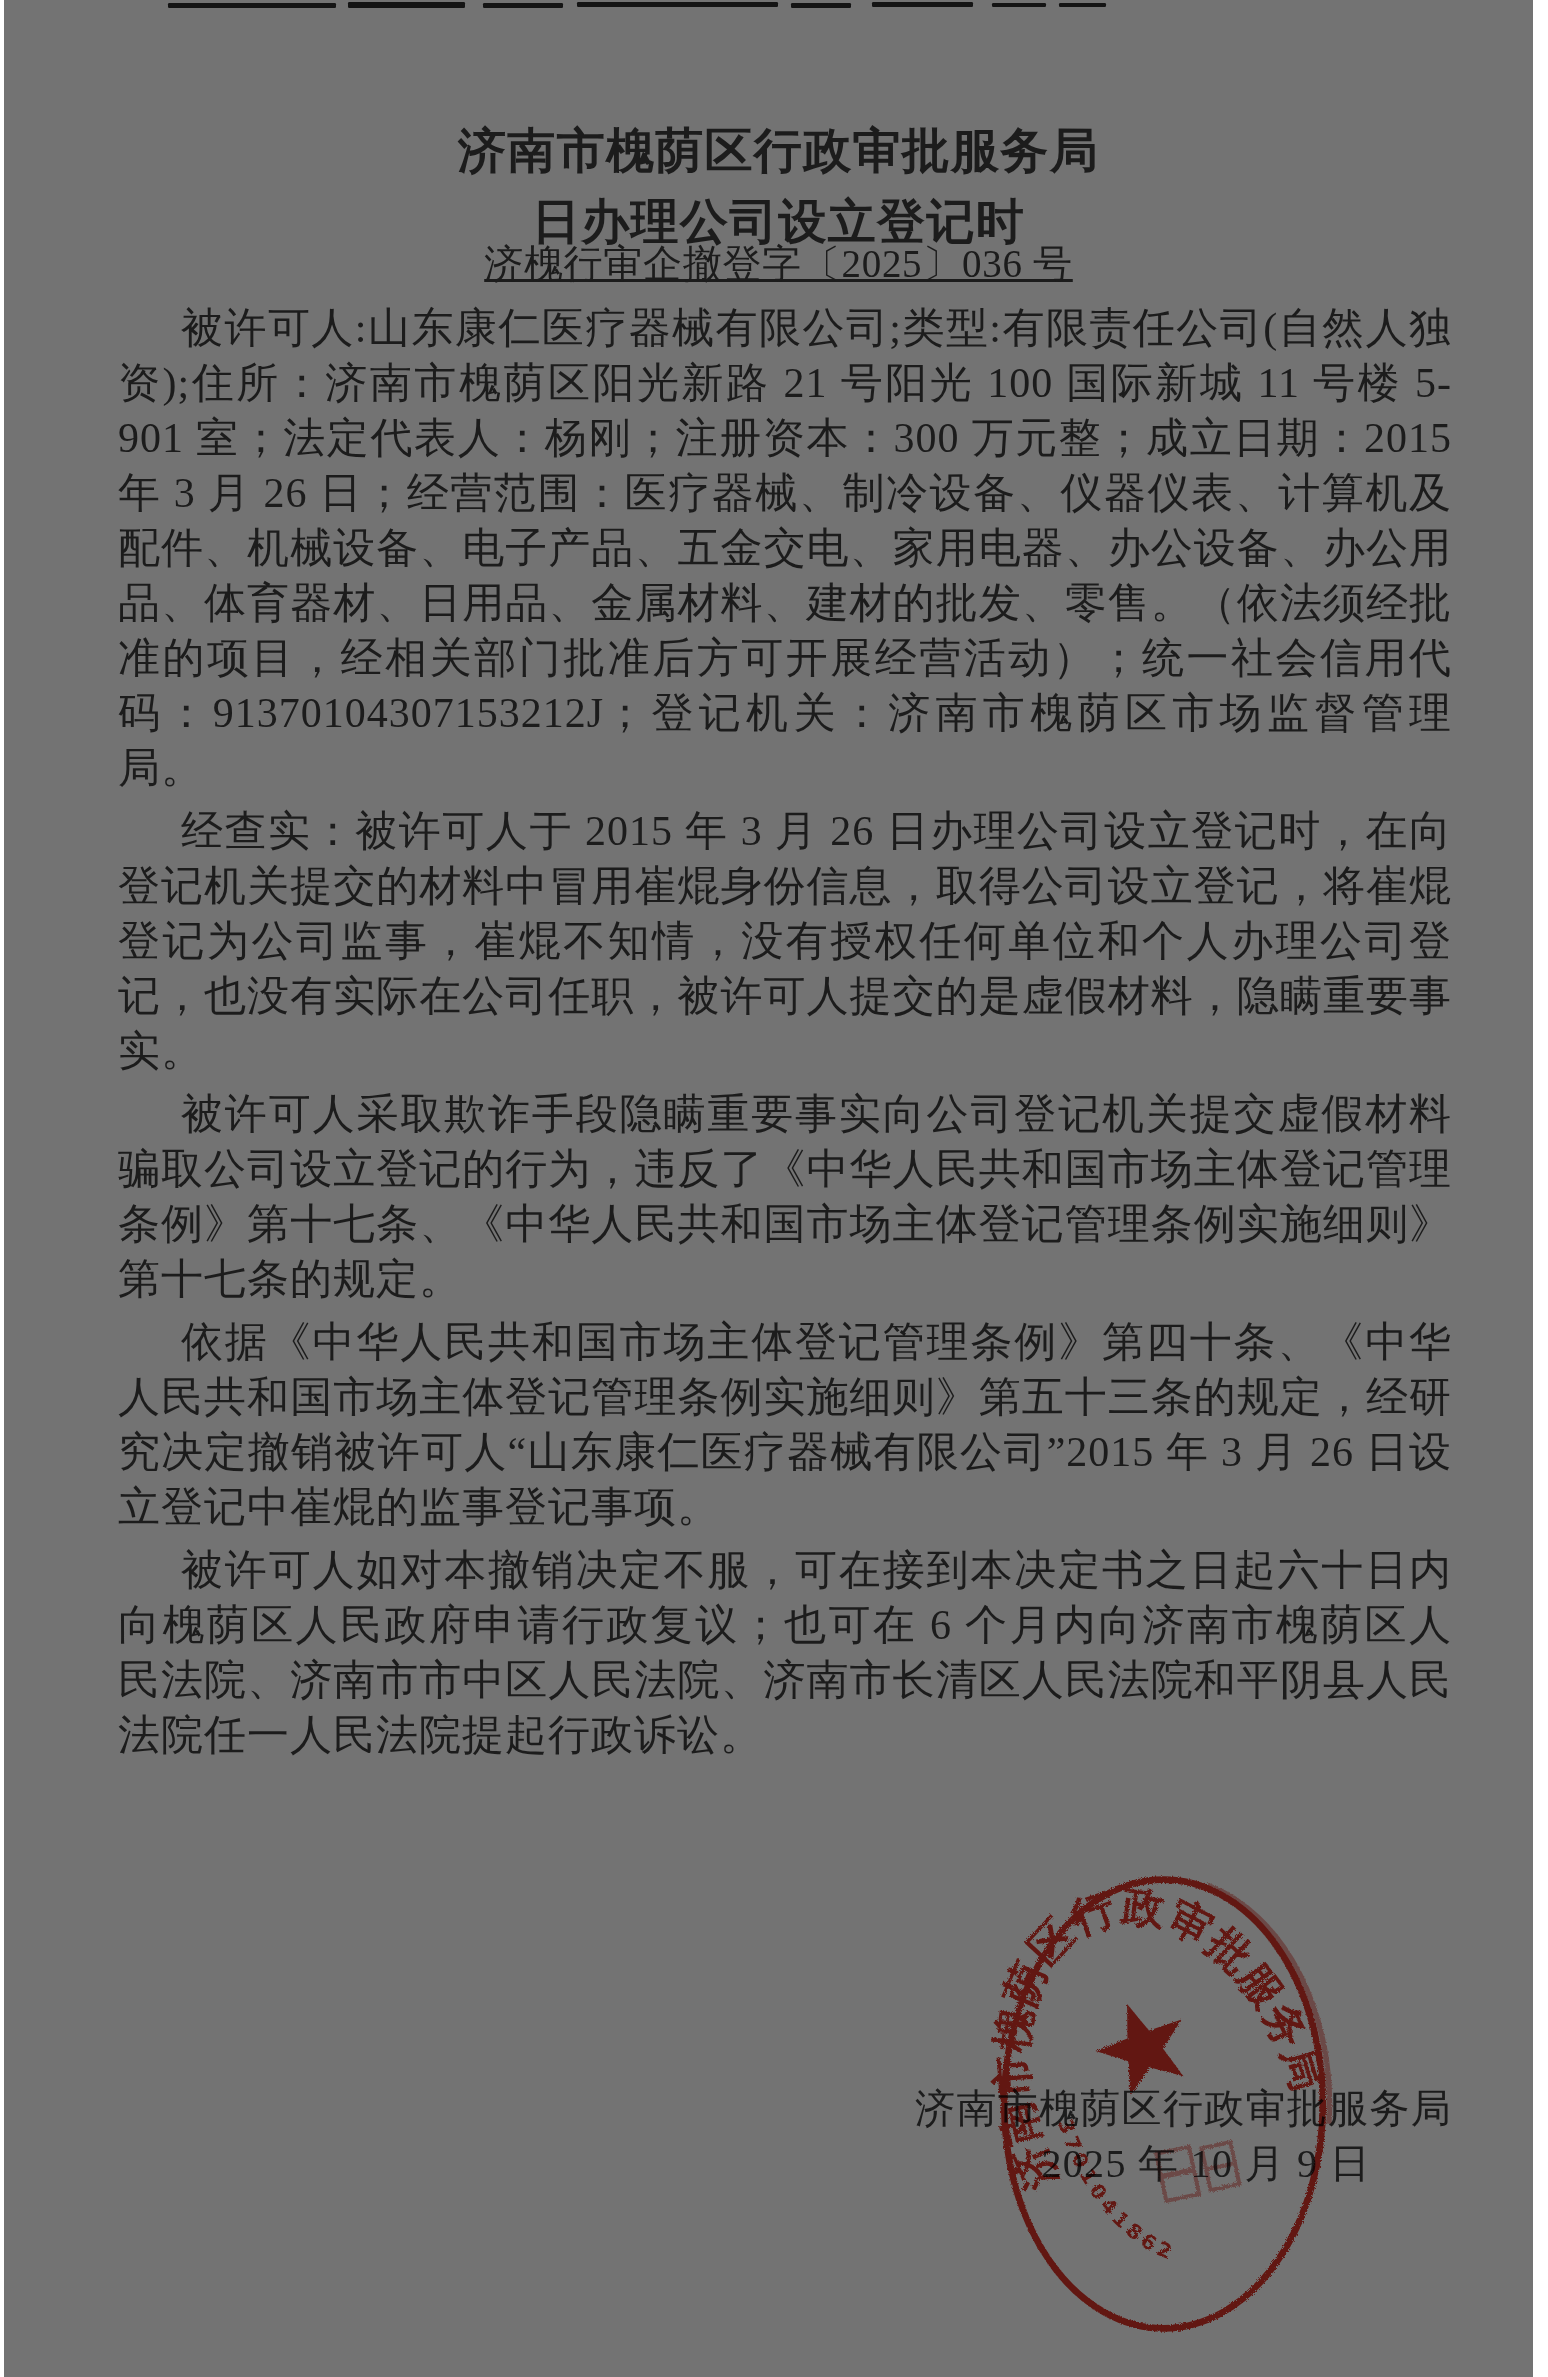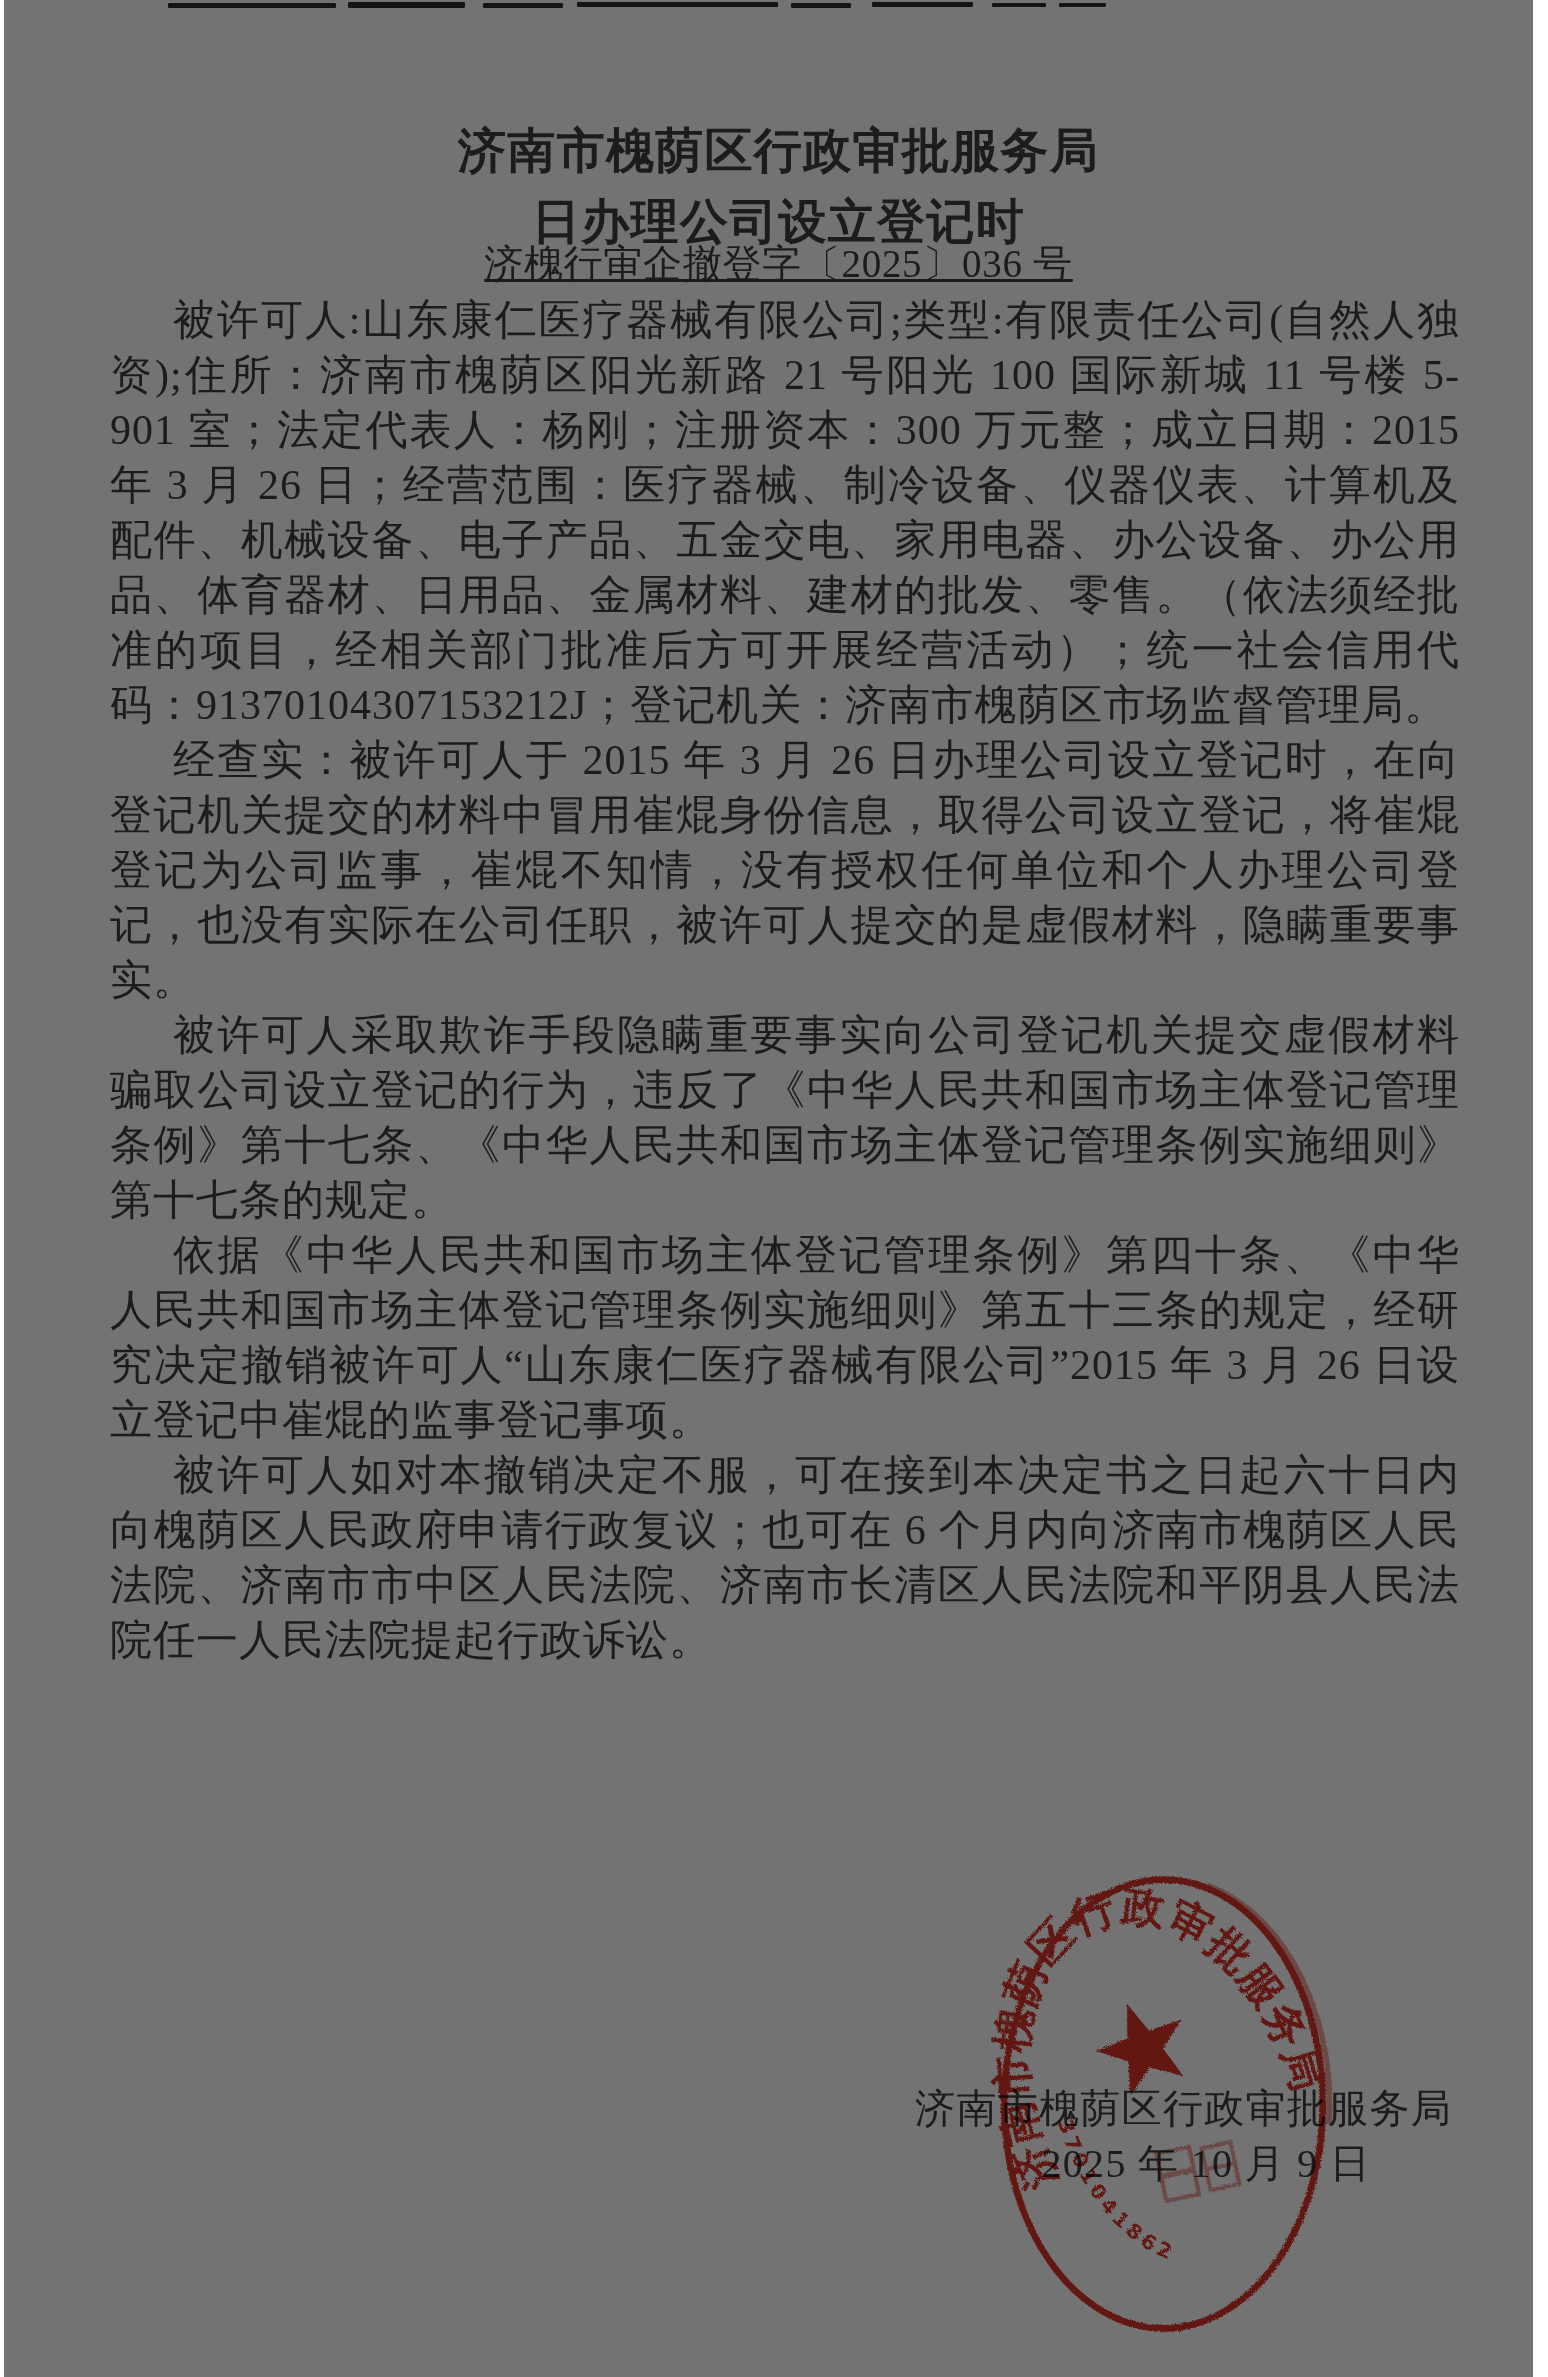--- a/index.html
+++ b/index.html
@@ -11,21 +11,21 @@
   .scan-artifact i{position:absolute;background:#141414;display:block;border-radius:1.3px;}
 
   .title-block{position:absolute;top:115px;left:0;width:1549px;text-align:center;
                font-weight:700;font-size:48px;line-height:71px;letter-spacing:1.3px;}
   .doc-number{position:absolute;top:236px;left:0;width:1549px;text-align:center;
               font-size:39px;line-height:55px;letter-spacing:0.7px;text-decoration:underline;}
 
   .body-text{position:absolute;left:106px;top:293px;width:1350px;
              font-size:42px;line-height:55px;letter-spacing:1px;
              text-align:justify;text-justify:inter-ideograph;}
-  .body-text p{margin:0;padding:0;text-indent:63px;}
+  .body-text p{margin:8px;padding:0;text-indent:63px;}
 
   .sig{position:absolute;font-size:40px;line-height:55px;letter-spacing:1.3px;white-space:nowrap;}
   .sig-agency{top:2081px;right:81px;}
   .sig-date{top:2136px;right:162px;text-align:center;}
 
   .seal{position:absolute;left:992px;top:1873px;width:335px;height:462px;
         mix-blend-mode:multiply;opacity:.95;overflow:visible;}
   .seal text{font-weight:700;}
   .seal .arc-label{font-size:64px;letter-spacing:2px;font-family:"Liberation Serif","DejaVu Serif",serif;}
   .seal .serial{font-size:30px;letter-spacing:7px;font-family:"DejaVu Sans",sans-serif;font-weight:700;}

